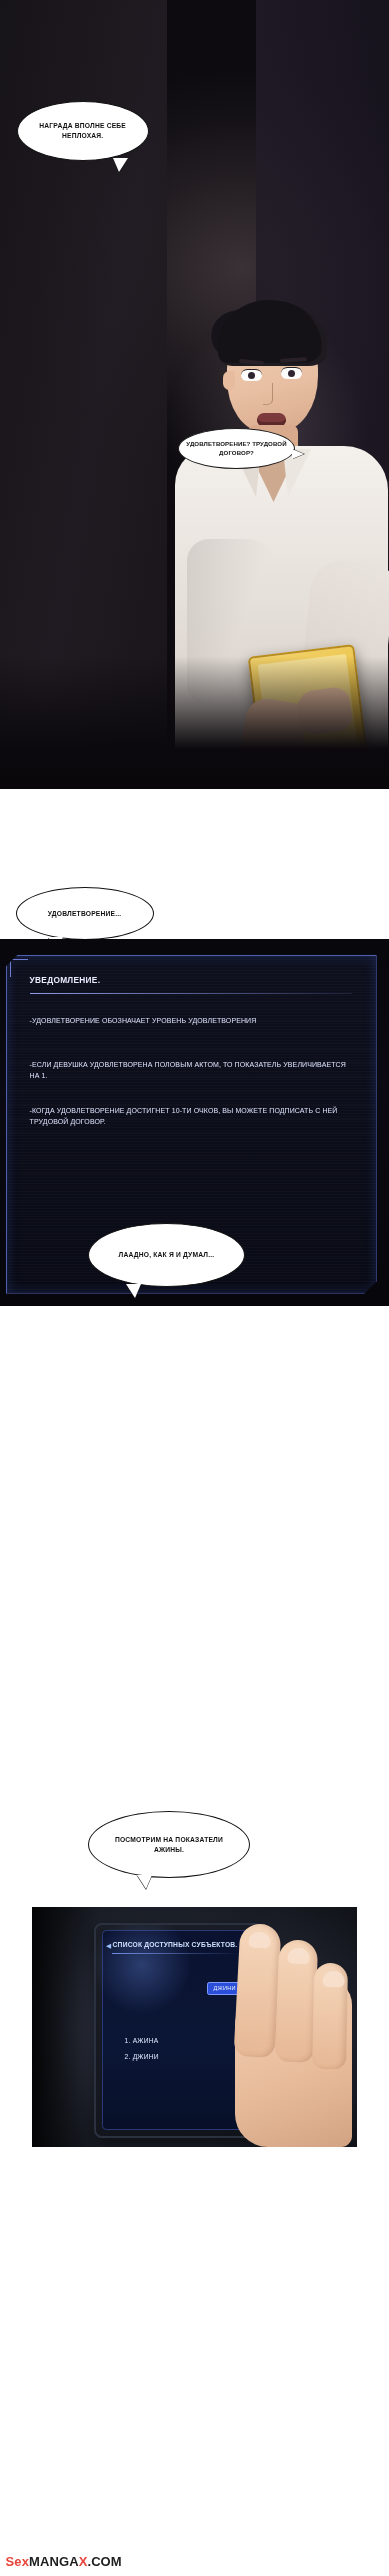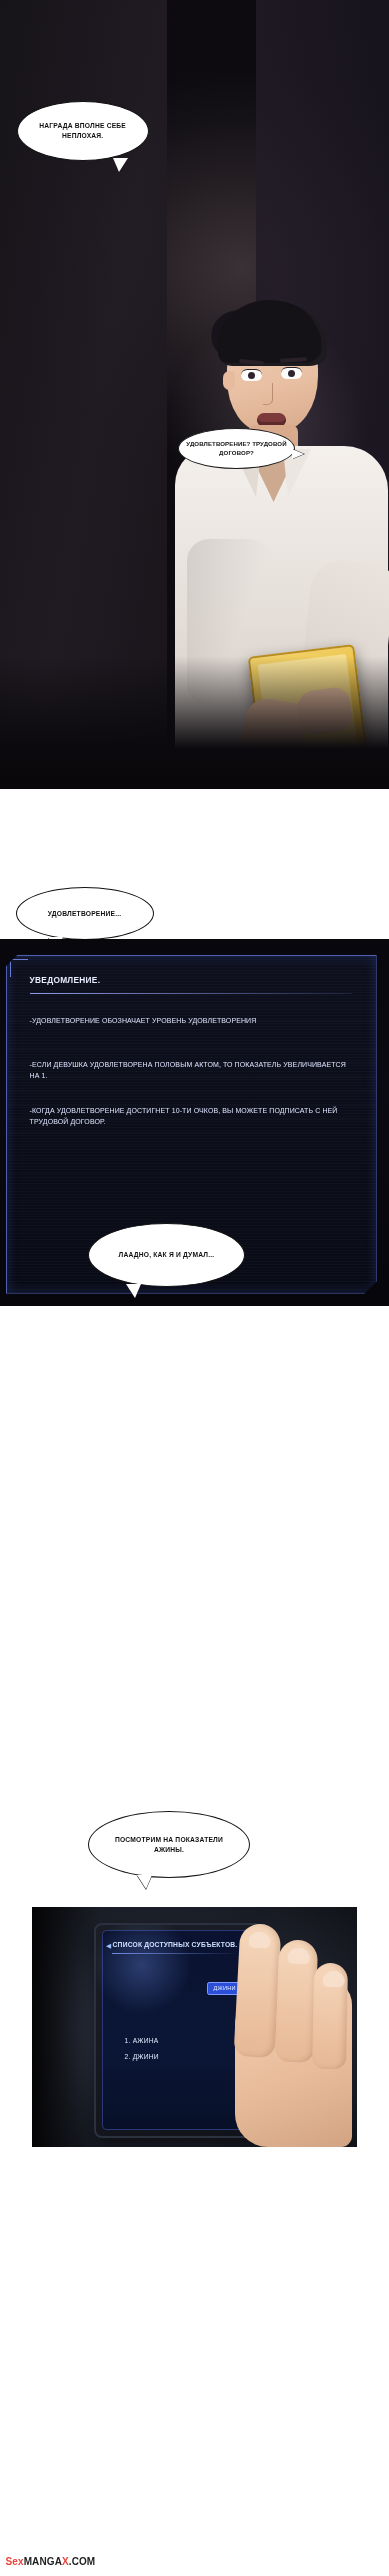--- a/index.html
+++ b/index.html
@@ -479,21 +479,21 @@
   .footer {
     position: absolute;
     left: 0; bottom: 0;
     width: 389px; height: 30px;
     background: #ffffff;
     display: flex;
     align-items: center;
   }
   .wm {
     margin-left: 5.6px;
-    font-size: 10px;
+    font-size: 13px;
     font-weight: 700;
     letter-spacing: 0.1px;
     font-family: "Liberation Sans", sans-serif;
   }
   .wm .a { color: #e8453c; }
   .wm .b { color: #1e1e1e; }
   .wm .c { color: #e8453c; }
   .wm .d { color: #1e1e1e; }
 </style>
 </head>

